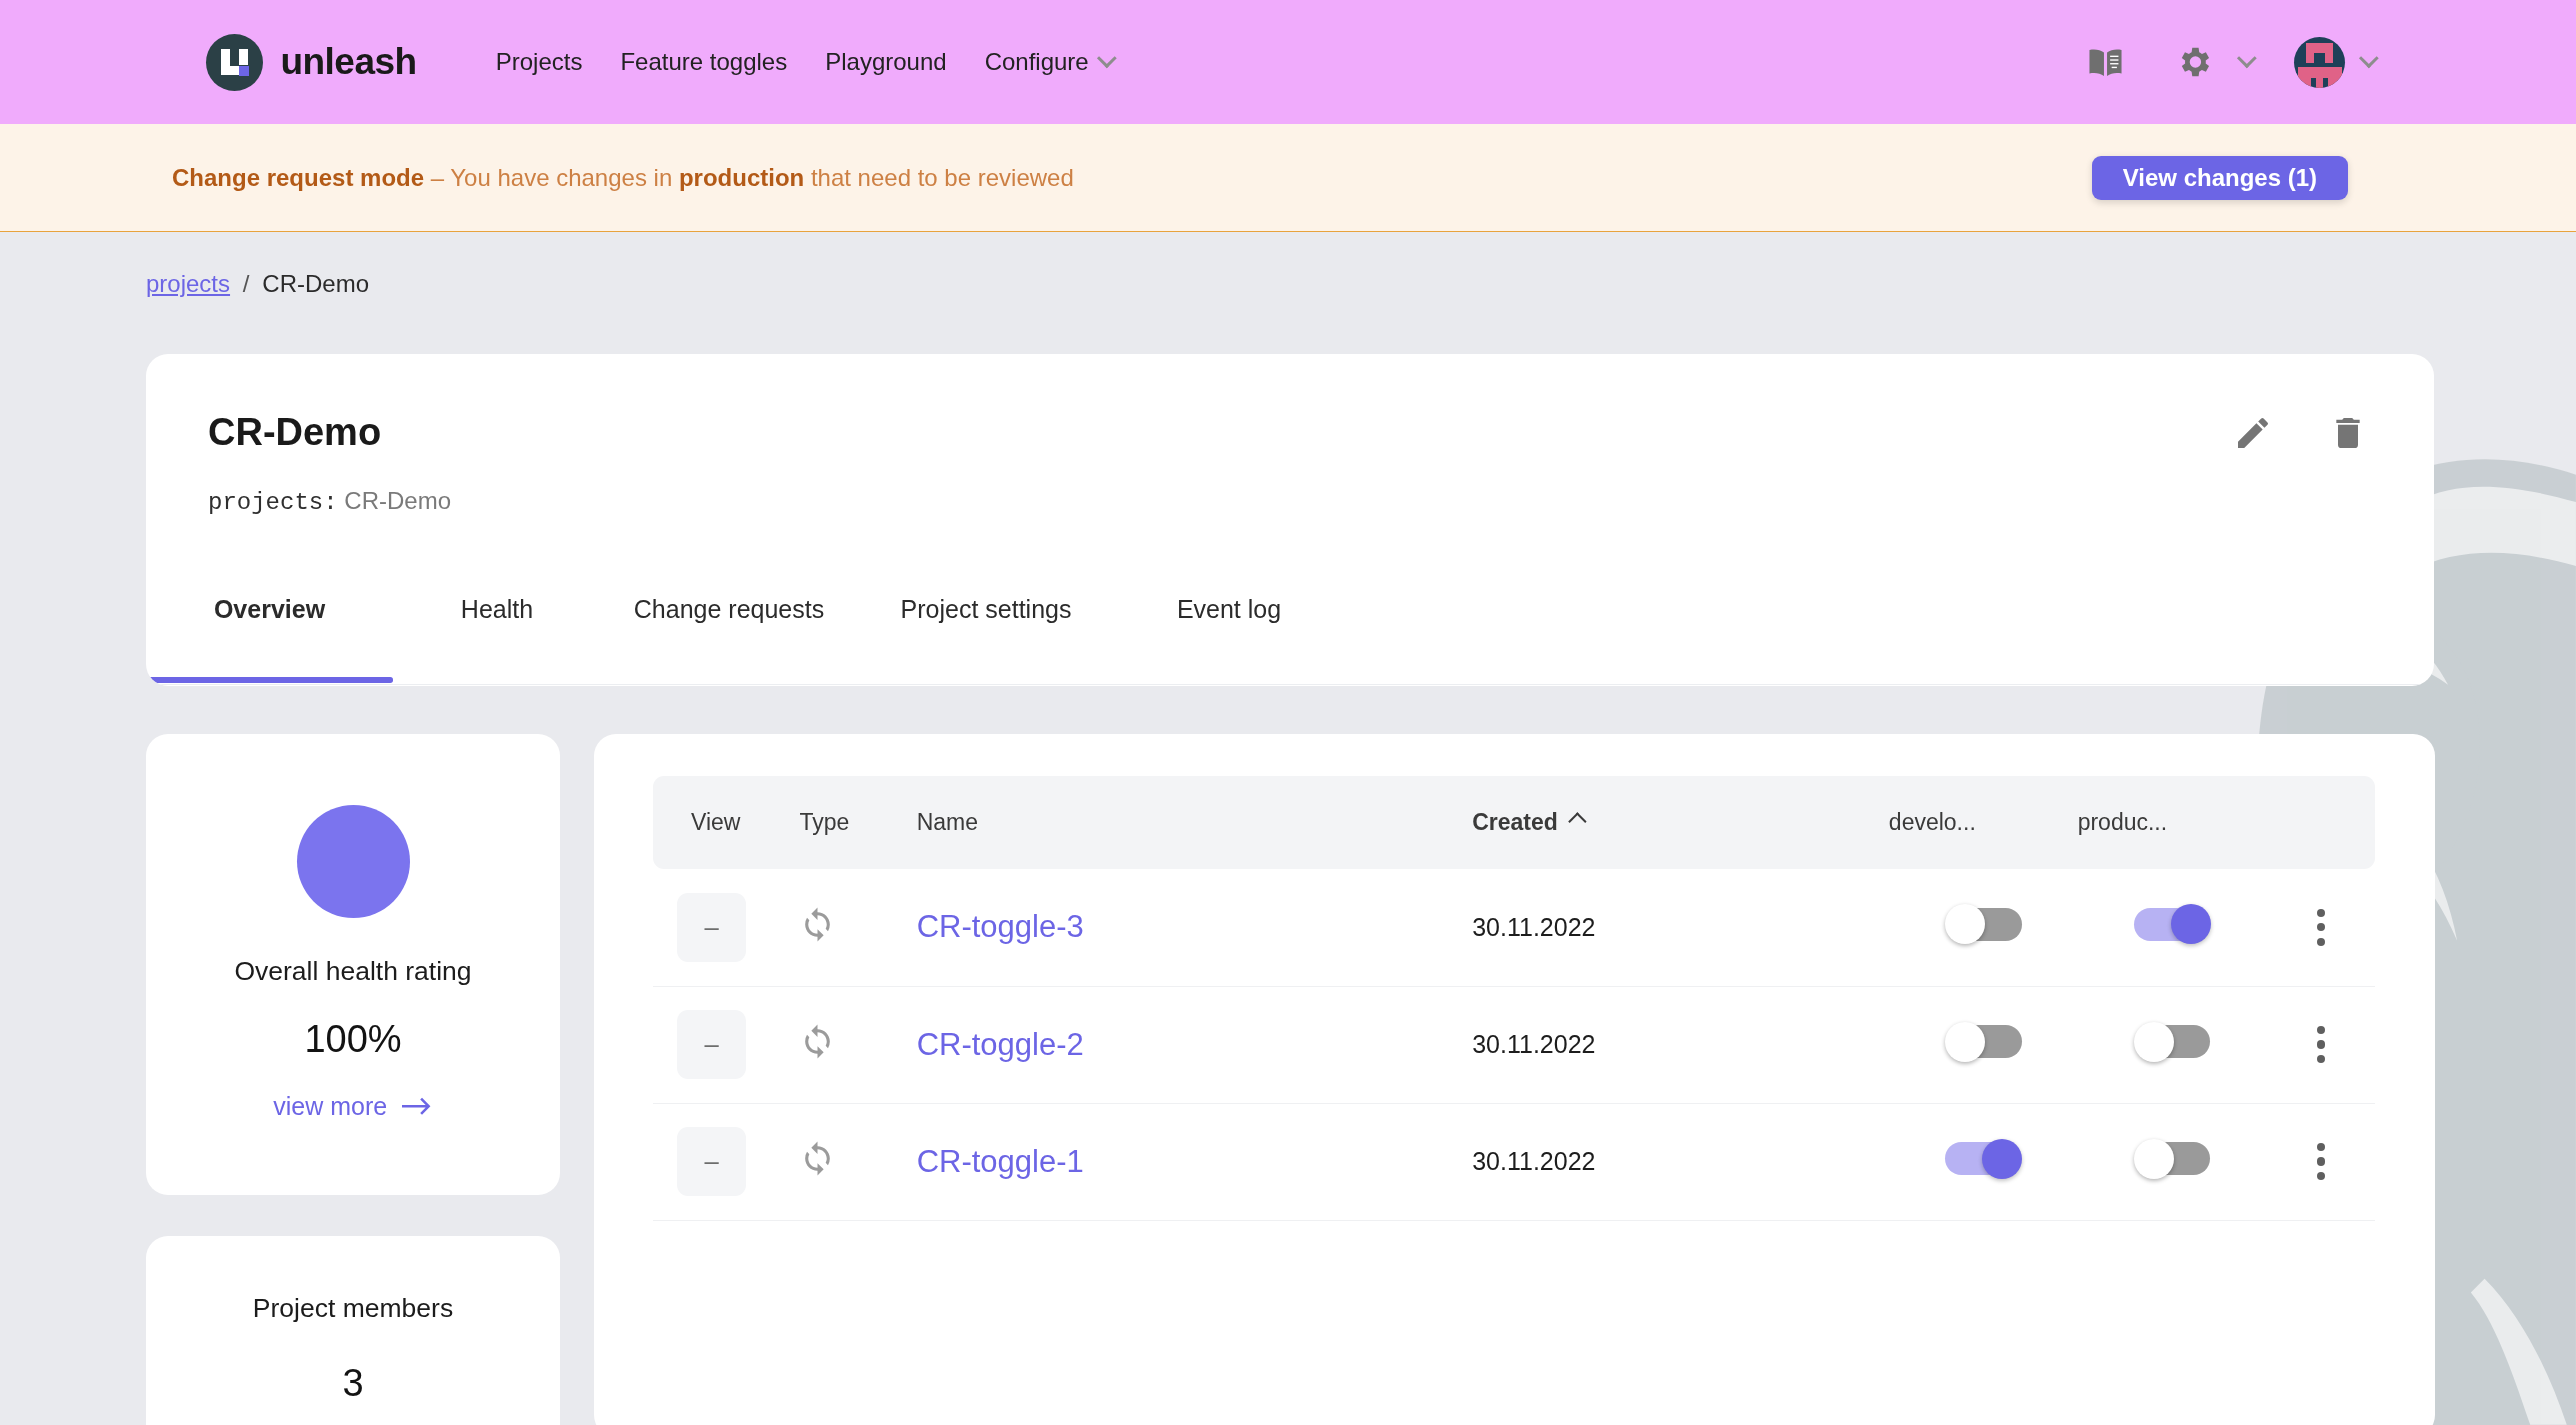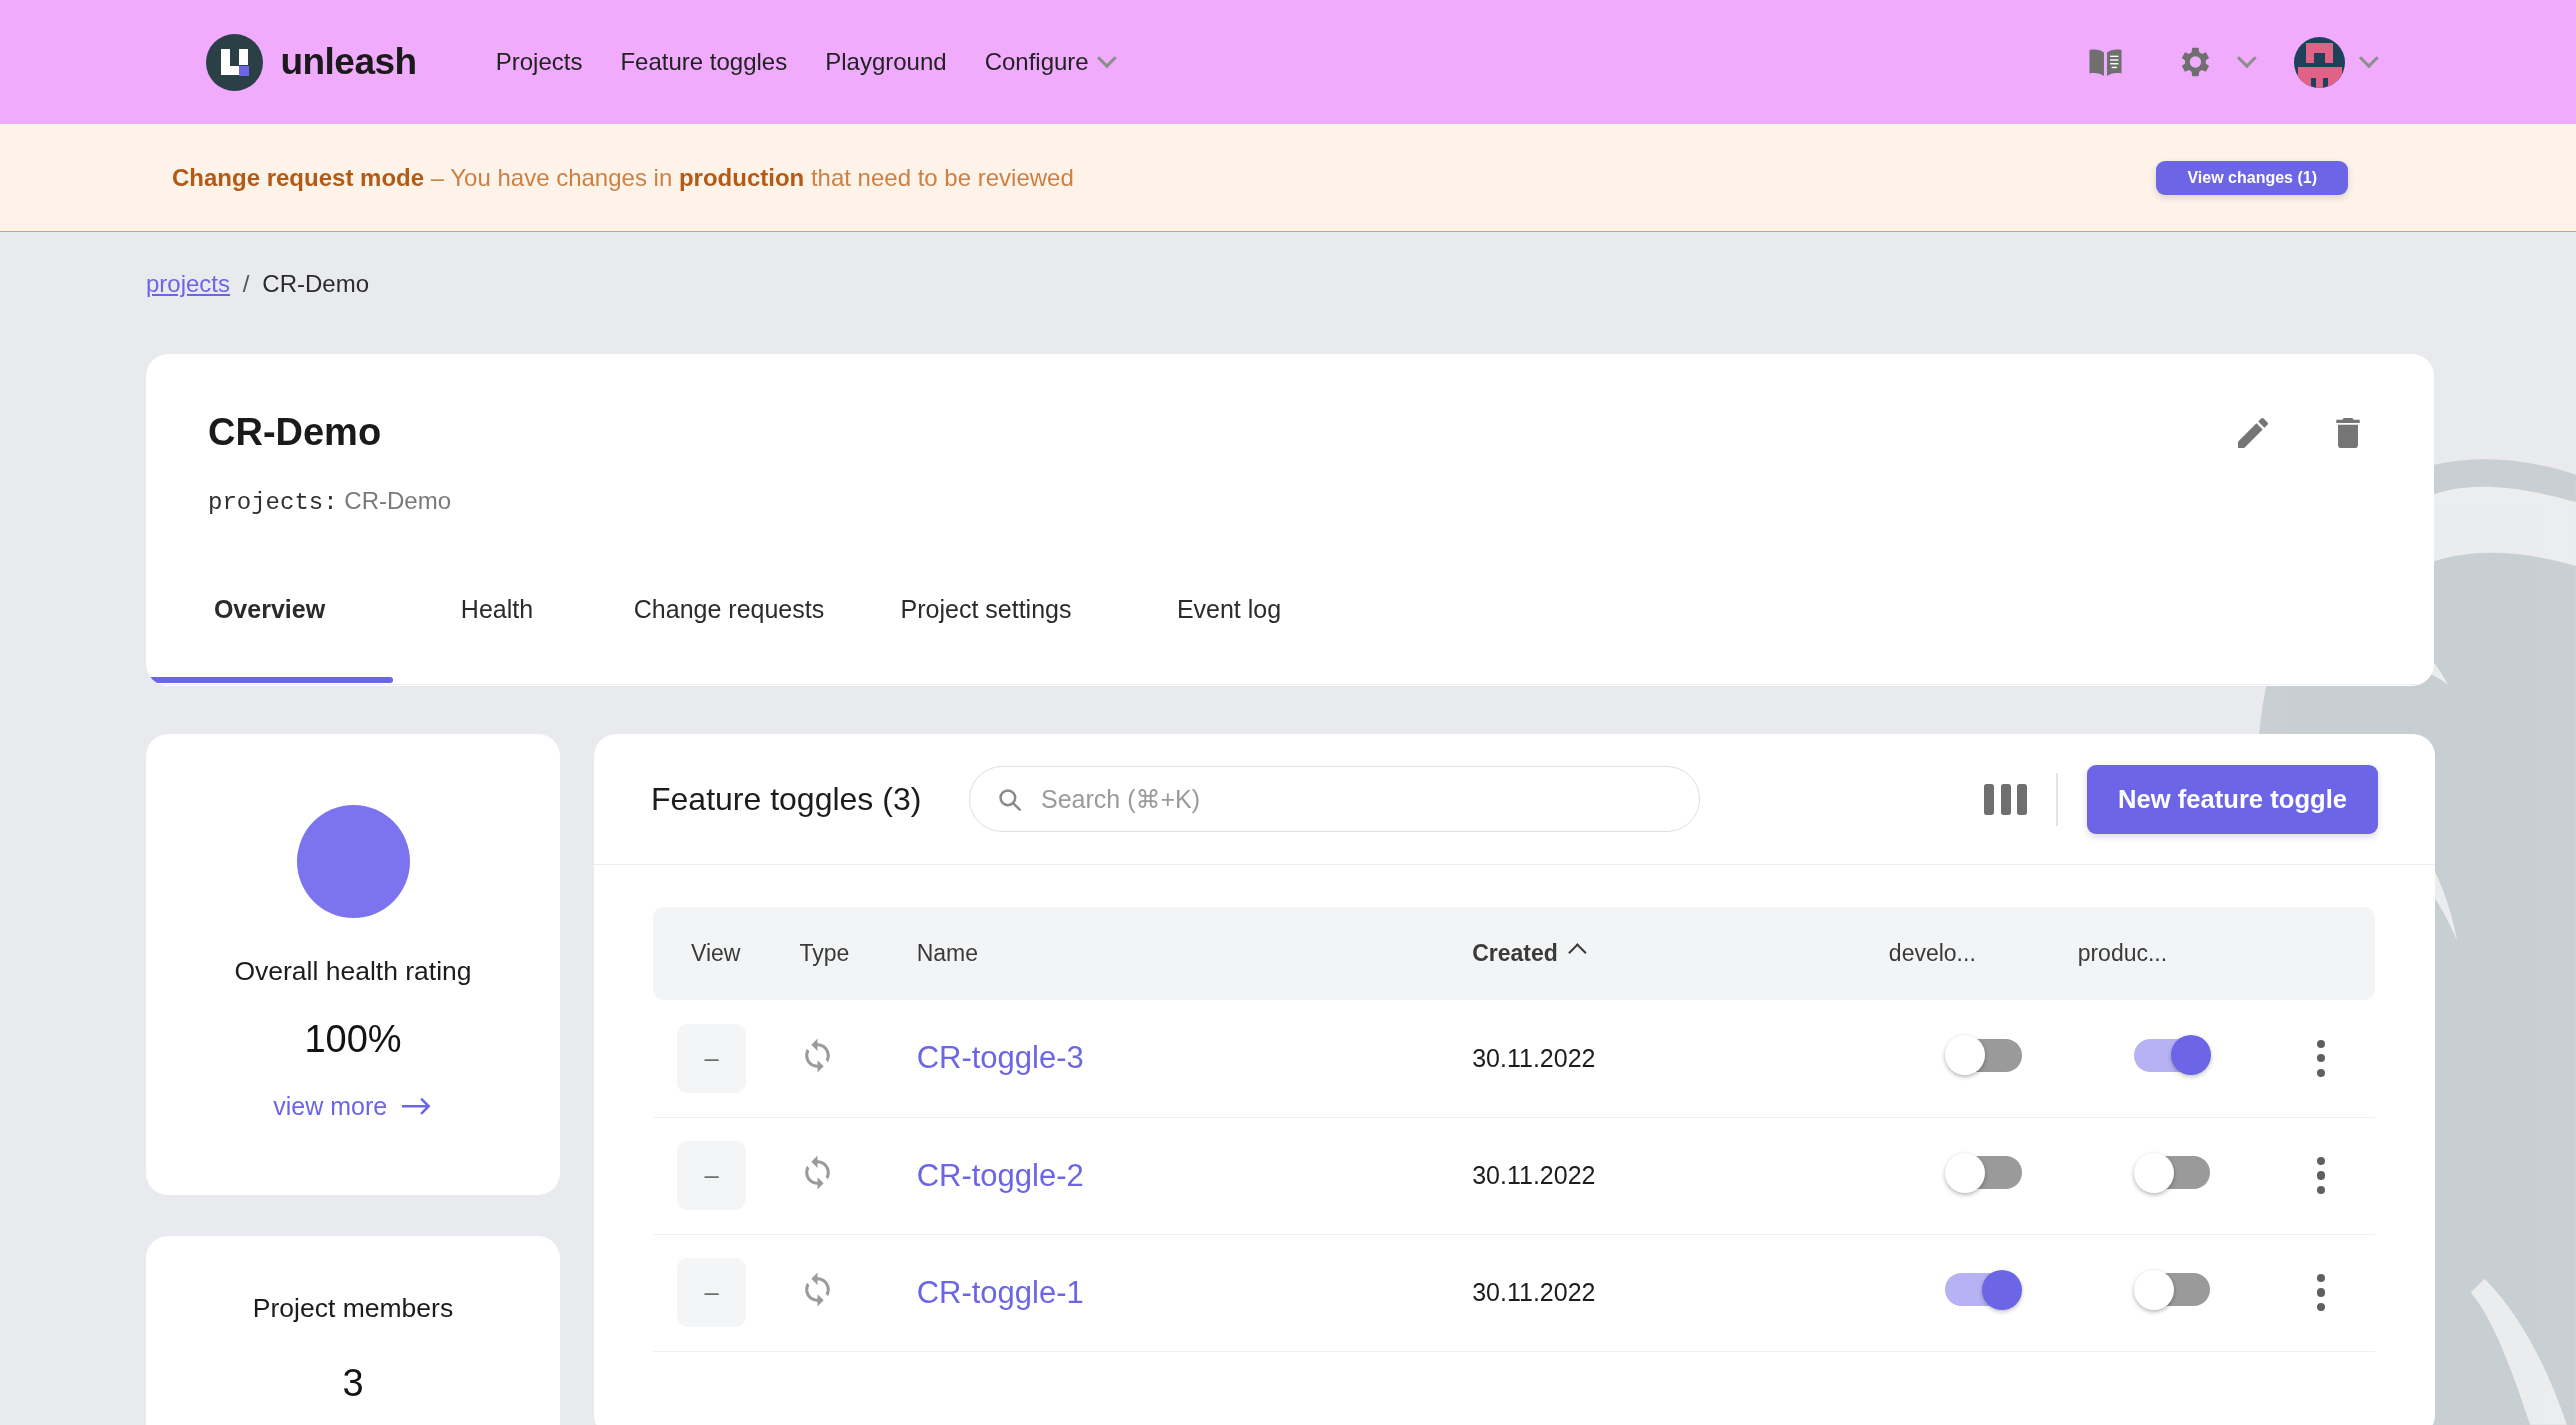--- a/index.html
+++ b/index.html
@@ -64,21 +64,21 @@
   #cr-banner {
     position: absolute; top: 124px; left: 0; width: 2576px; height: 108px;
     background: #fdf3e8; border-bottom: 1.8px solid #e8a33d;
     display: flex; align-items: center; z-index: 9;
   }
   #cr-text { margin-left: 172px; font-size: 24px; color: #c66a2a; }
   #cr-text b { font-weight: 700; color: #b35a17; }
   #cr-text .plain { color: #cd8044; }
   #view-changes-btn {
     margin-left: auto; margin-right: 228px;
-    background: #6c65e5; color: #ffffff; font-size: 16px; font-weight: 700;
+    background: #6c65e5; color: #ffffff; font-size: 24px; font-weight: 700;
     border-radius: 9px; padding: 8px 31px; border: none; cursor: pointer;
     box-shadow: 0 2.7px 7.3px rgba(0,0,0,0.14); white-space: nowrap;
   }
 
   
   #breadcrumb {
     position: absolute; top: 270px; left: 146px;
     font-size: 24px; color: #2b2b2b; display: flex; gap: 12.8px; z-index: 5;
   }
   #breadcrumb .crumb-link {
@@ -374,41 +374,20 @@
   </div>
 </aside>
 
 <aside id="members-card">
   <div id="members-label">Project members</div>
   <div id="members-value">3</div>
 </aside>
 
 <section id="toggles-panel">
 
-  <div id="toggles-head">
-    <div id="toggles-title">Feature toggles (3)</div>
-
-    <div id="search-box">
-      <svg width="29" height="29" viewBox="0 0 24 24">
-        <circle cx="10.5" cy="10.5" r="6.5" fill="none" stroke="#8a8a8a" stroke-width="2.2"></circle>
-        <line x1="15.4" y1="15.4" x2="21" y2="21" stroke="#8a8a8a" stroke-width="2.2" stroke-linecap="round"></line>
-      </svg>
-      <input id="search-input" type="text" placeholder="Search (⌘+K)" style="">
-    </div>
-
-    <div id="head-right">
-      <div id="columns-btn">
-        <span class="col-bar"></span>
-          <span class="col-bar"></span>
-          <span class="col-bar"></span>
-      </div>
-      <div id="head-divider"></div>
-      <button id="new-toggle-btn">New feature toggle</button>
-    </div>
-  </div>
 
   <table id="toggles-table">
     <thead>
       <tr>
         <th class="col-seen">View</th>
         <th class="col-type">Type</th>
         <th class="col-name">Name</th>
         <th class="col-created sorted">
           <span>Created</span><span class="sort-arrow"></span>
         </th>

